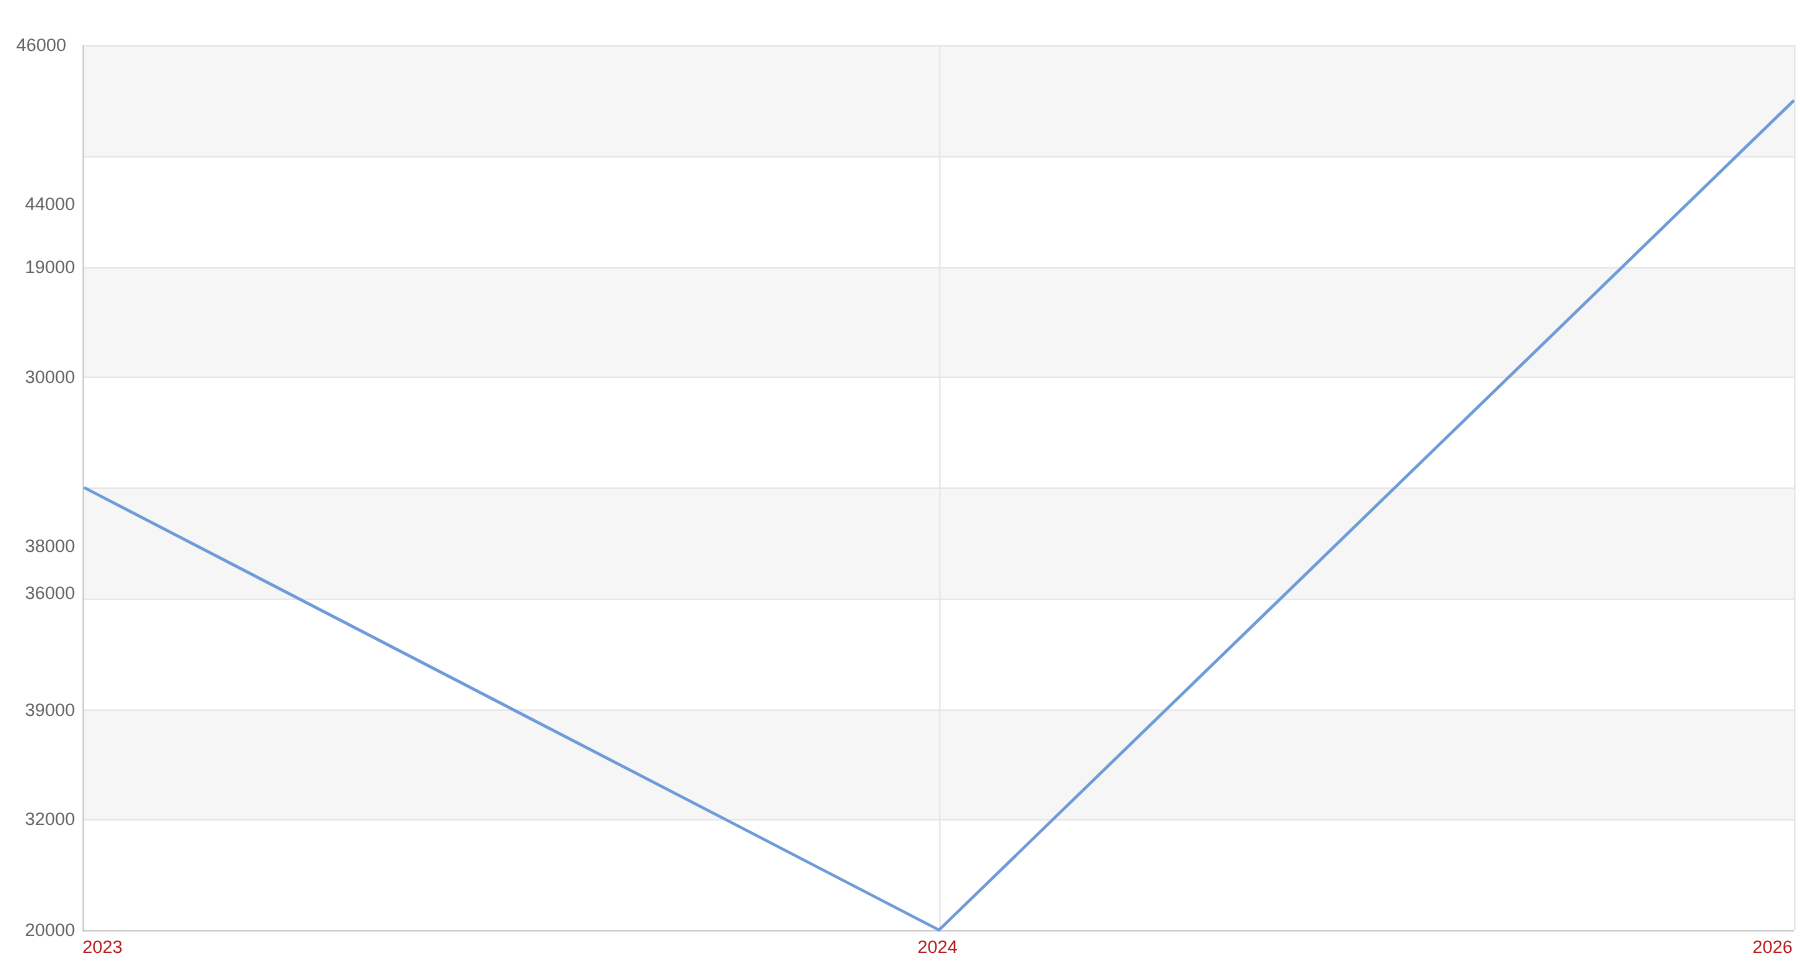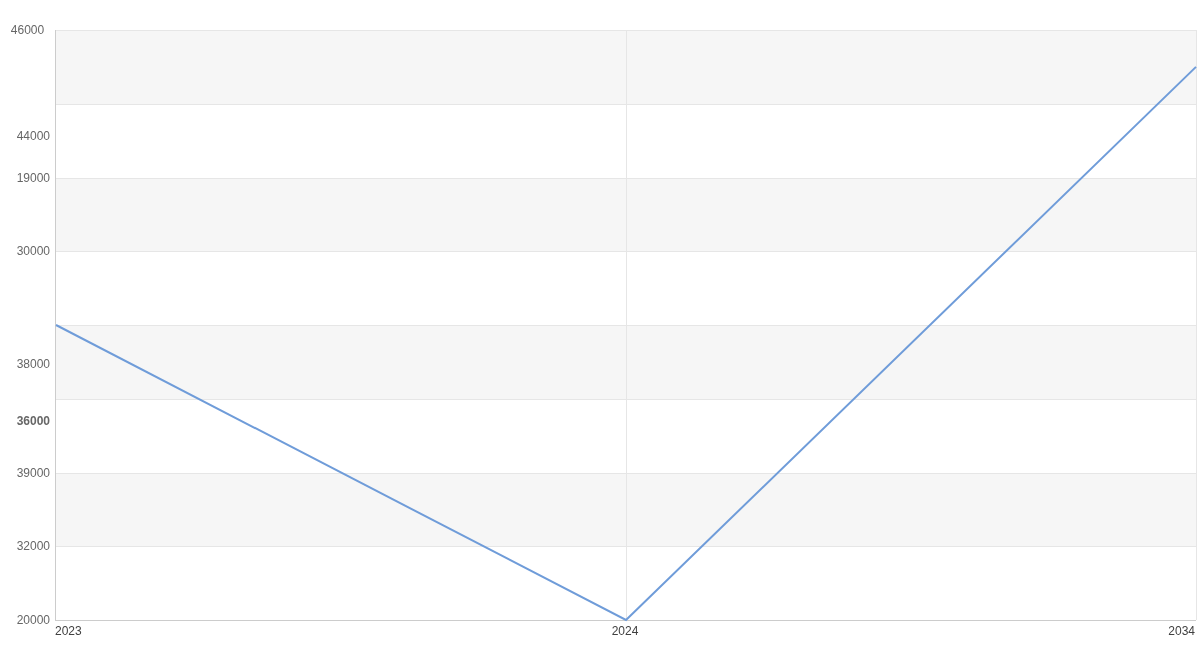--- a/index.html
+++ b/index.html
@@ -62,21 +62,21 @@
     width: 45px;
     text-align: right;
     font-size: 12px;
     color: #666666;
     transform: translateY(-50%);
   }
   .xtick {
     position: absolute;
     top: 624px;
     font-size: 12px;
-    color: #404040;
+    color: #b91c1c;
     transform: translateX(-50%);
   }
   svg.line {
     position: absolute;
     left: 0;
     top: 0;
     width: 100%;
     height: 100%;
     overflow: visible;
   }
@@ -109,22 +109,22 @@
     <svg class="line" viewBox="0 0 1000 1000" preserveAspectRatio="none">
       <polyline points="0,500 500,1000 1000,62.5" fill="none" stroke="#6f9cd9" stroke-width="2" vector-effect="non-scaling-stroke"></polyline>
     </svg>
   </div>
 
   <div class="ytick" style="top:30px;text-align:center;">46000</div>
   <div class="ytick" style="top:103.75px;margin-top:32px;">44000</div>
   <div class="ytick" style="top:177.5px;">19000</div>
   <div class="ytick" style="top:251.25px;">30000</div>
   <div class="ytick" style="top:325px;margin-top:39px;">38000</div>
-  <div class="ytick" style="top:421px;font-weight:bold;">36000</div>
+  <div class="ytick" style="top:395px;">36000</div>
   <div class="ytick" style="top:472.5px;">39000</div>
   <div class="ytick" style="top:546.25px;">32000</div>
   <div class="ytick" style="top:620px;">20000</div>
 
   <div class="xtick" style="left:55px;transform:none;">2023</div>
   <div class="xtick" style="left:625px;">2024</div>
-  <div class="xtick" style="left:1195px;transform:translateX(-100%);">2034</div>
+  <div class="xtick" style="left:1195px;transform:translateX(-100%);">2026</div>
 
 </div>
 
 </body></html>

